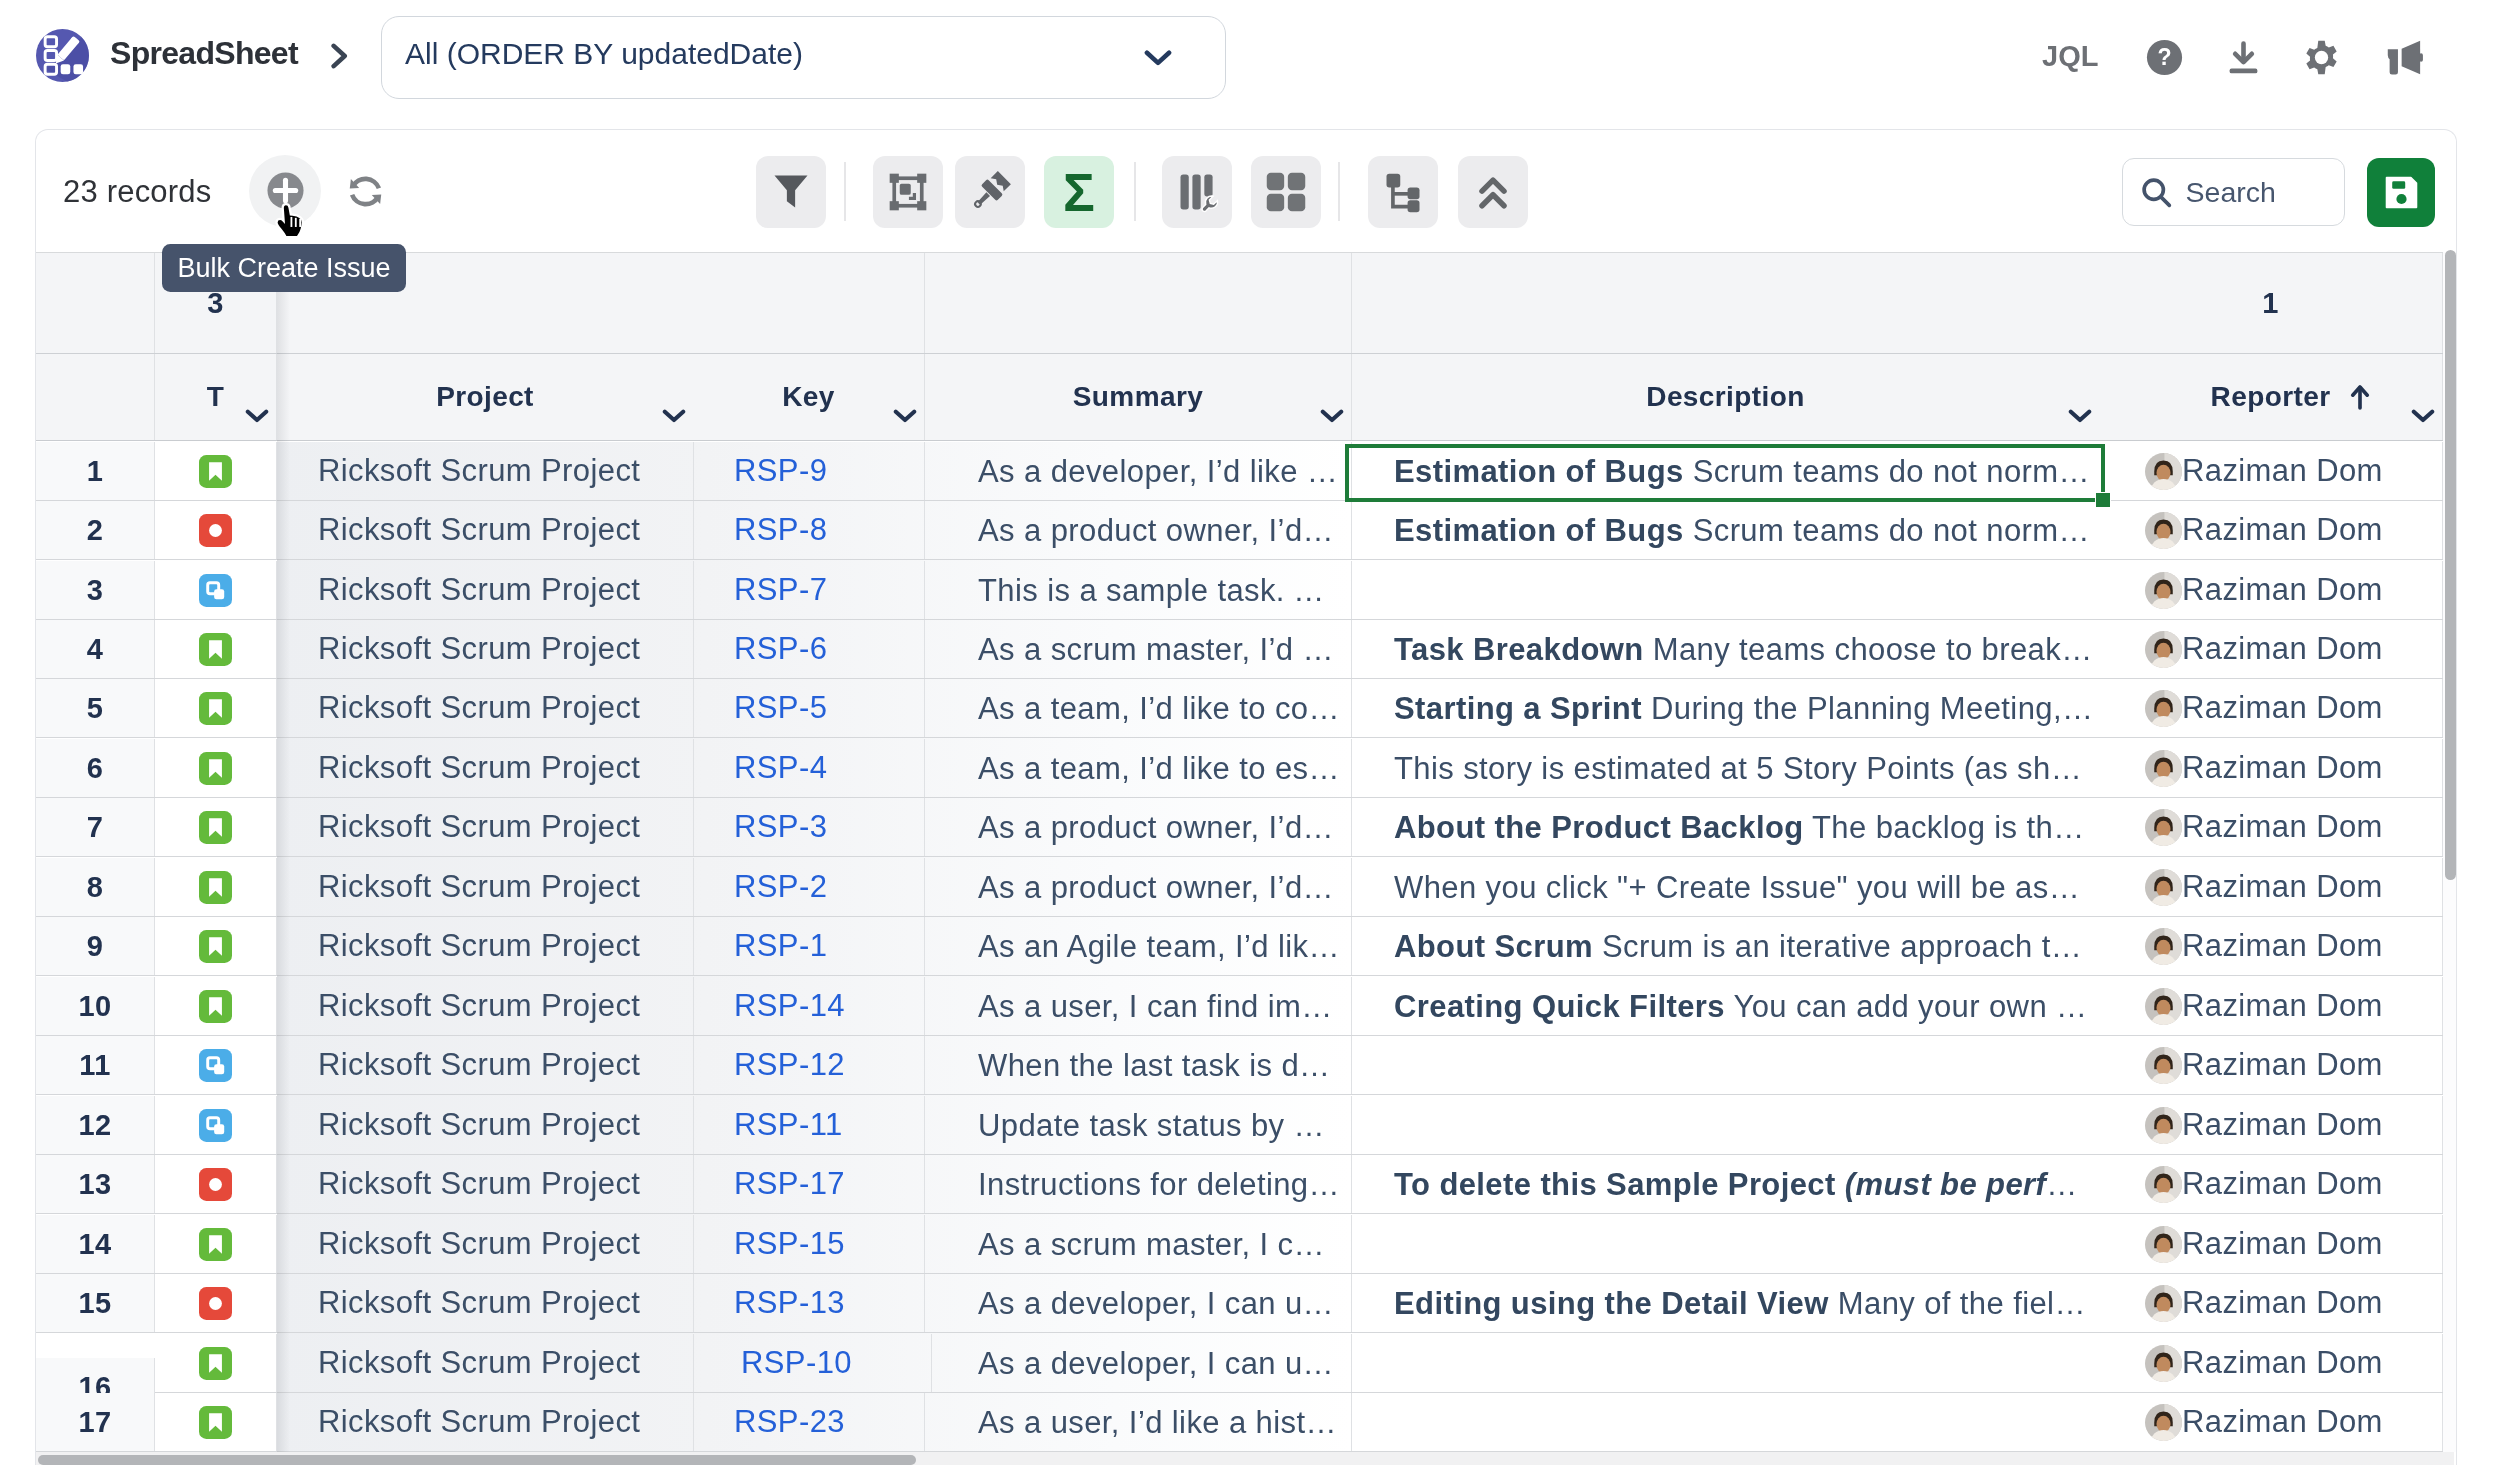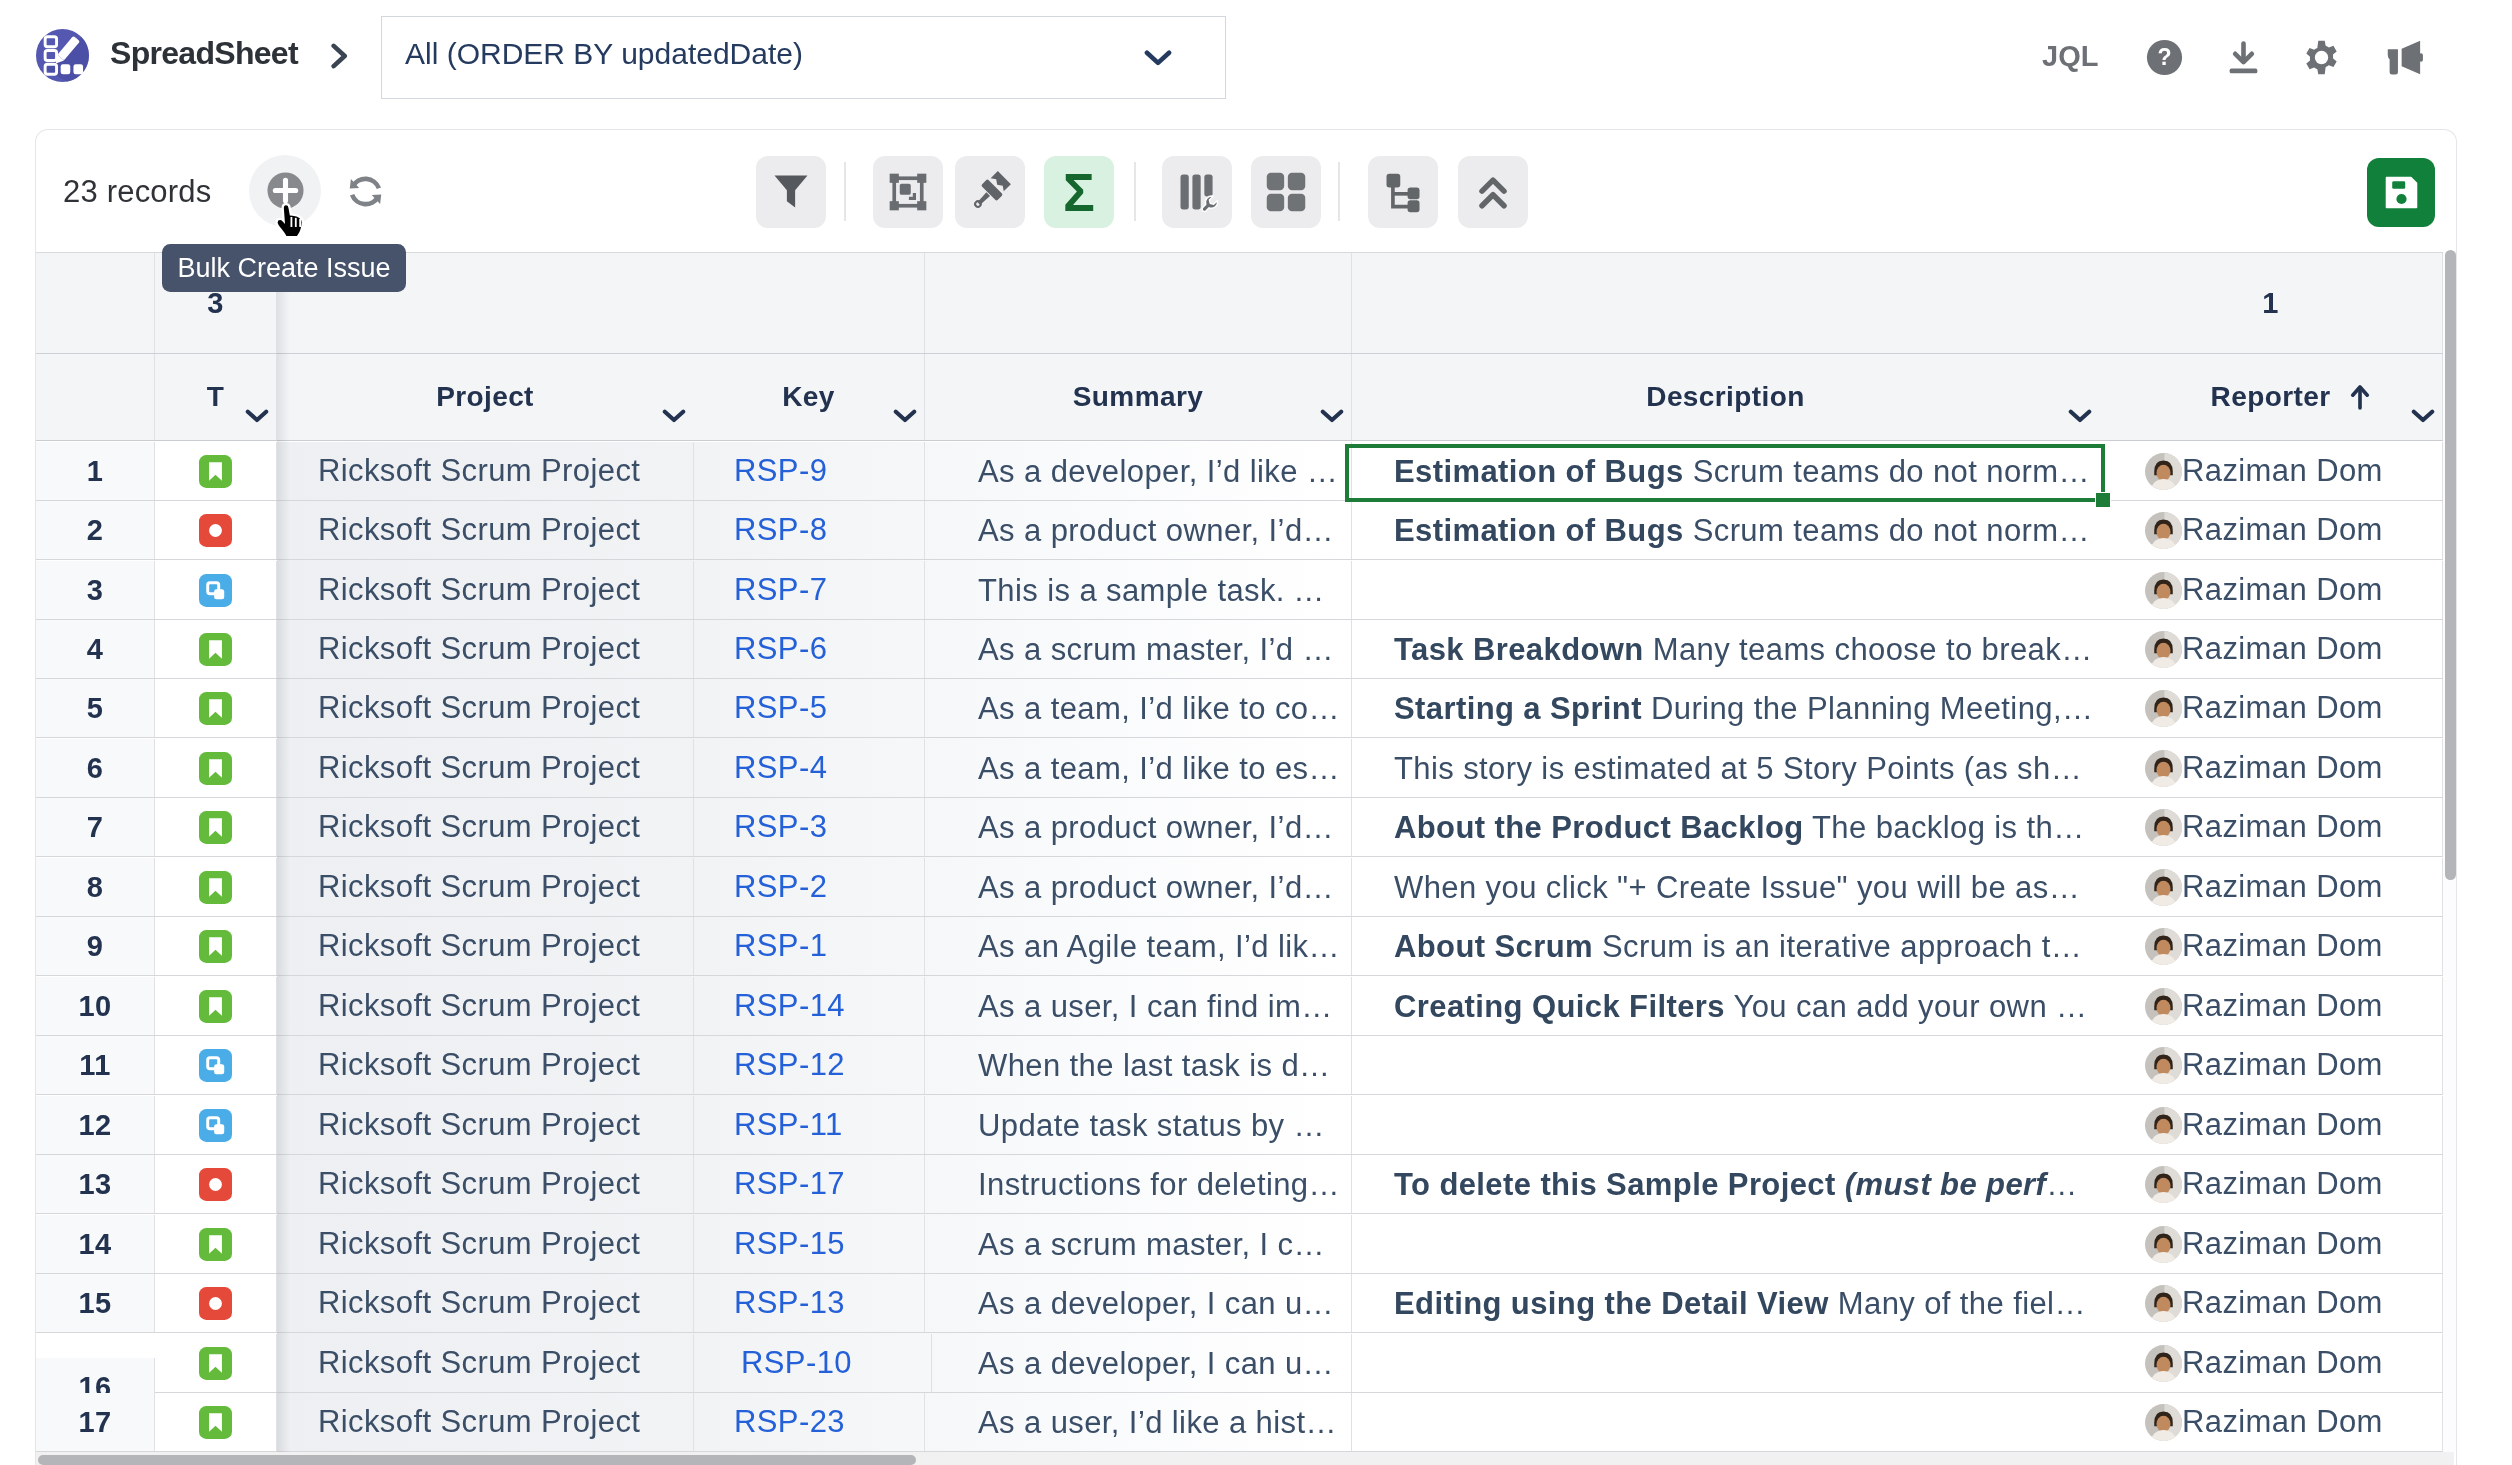--- a/index.html
+++ b/index.html
@@ -26,21 +26,21 @@
     <g transform="rotate(40 32 25)">
       <rect x="27.5" y="6" width="9.5" height="27" rx="1.5" fill="#fff"></rect>
       <path d="M27.5 33 L37 33 L32.2 41.5 Z" fill="#fff"></path>
       <path d="M27.5 10 a4.7 4 0 0 1 9.5 0 Z" fill="#fff"></path>
     </g>
   </svg>
 <div style="position:absolute;left:110px;top:35px;font-size:32px;font-weight:bold;color:#2d3138;letter-spacing:-0.7px">SpreadSheet</div>
 <svg width="18.4" height="26" viewBox="0 0 20 28" style="position:absolute;left:330px;top:43px">
     <path d="M4 3 L16 14 L4 25" fill="none" stroke="#3a4453" stroke-width="5" stroke-linecap="round" stroke-linejoin="round"></path>
   </svg>
-<div style="position:absolute;left:381px;top:15.6px;width:845px;height:83px;border:1.8px solid #d2d7dd;border-radius:0;background:#fff">
+<div style="position:absolute;left:381px;top:15.6px;width:845px;height:83px;border:1.8px solid #d2d7dd;border-radius:18px;background:#fff">
     <div style="position:absolute;left:23px;top:20px;font-size:30px;color:#243a5e">All (ORDER BY updatedDate)</div>
     <svg width="28" height="16.6" viewBox="0 0 30 18" style="position:absolute;right:53px;top:33px">
       <path d="M3 3 L15 14 L27 3" fill="none" stroke="#243a5e" stroke-width="5" stroke-linecap="round" stroke-linejoin="round"></path>
     </svg>
   </div>
 <div style="position:absolute;left:2042px;top:40px;font-size:29px;font-weight:bold;color:#6d7075">JQL</div>
 <div style="position:absolute;left:2146px;top:39px;width:37px;height:37px;"><svg width="37" height="37" viewBox="0 0 40 40" style="">
       <circle cx="20" cy="20" r="19" fill="#6d7075"></circle>
       <text x="20" y="28" font-family="Liberation Sans" font-size="25" font-weight="bold" fill="#fff" text-anchor="middle">?</text>
     </svg></div>
@@ -138,20 +138,27 @@
       </svg>
     </div>
 <div style="position:absolute;left:1422px;top:26px;width:70px;height:72px;border-radius:12px;background:#ececee;display:flex;align-items:center;justify-content:center">
       <svg width="44" height="44" viewBox="0 0 48 48" style="">
         <g fill="none" stroke="#636669" stroke-width="6" stroke-linecap="round" stroke-linejoin="round">
           <path d="M12 23 L24 11 L36 23"></path>
           <path d="M12 39 L24 27 L36 39"></path>
         </g>
       </svg>
     </div>
+<div style="position:absolute;left:2086px;top:28px;width:223px;height:68px;border:1.8px solid #d6dade;border-radius:12px;background:#fff;display:flex;align-items:center;padding-left:16.6px;gap:13px">
+      <svg width="33" height="33" viewBox="0 0 36 36" style="">
+        <circle cx="15" cy="15" r="10.5" fill="none" stroke="#44536b" stroke-width="4"></circle>
+        <path d="M23 23 L32 32" stroke="#44536b" stroke-width="4" stroke-linecap="round"></path>
+      </svg>
+      <span style="font-size:28.5px;color:#47566e">Search</span>
+    </div>
 <div style="position:absolute;left:2331px;top:28px;width:68px;height:69px;border-radius:12px;background:#10803a;display:flex;align-items:center;justify-content:center">
       <svg width="39" height="39" viewBox="0 0 42 42" style="">
         <path d="M5 5 h26 l6 6 v26 h-32 Z" fill="#fff" rx="3"></path>
         <path d="M5 5 h26 l6 6 v26 h-32 Z" fill="none" stroke="#fff" stroke-width="2" stroke-linejoin="round"></path>
         <rect x="11" y="9" width="14" height="8" rx="1.5" fill="#10803a"></rect>
         <circle cx="21" cy="28" r="5.5" fill="#10803a"></circle>
       </svg>
     </div>
 <div style="position:absolute;left:0;top:122px;width:2407px;height:1215px;border-top:1.8px solid #d8dadc">
 <div style="position:absolute;left:241px;top:189px;width:1075px;height:1012px;background:linear-gradient(90deg,#edeff2 0%,#f2f3f5 40%,#fafbfc 78%,#fff 100%)"></div>

